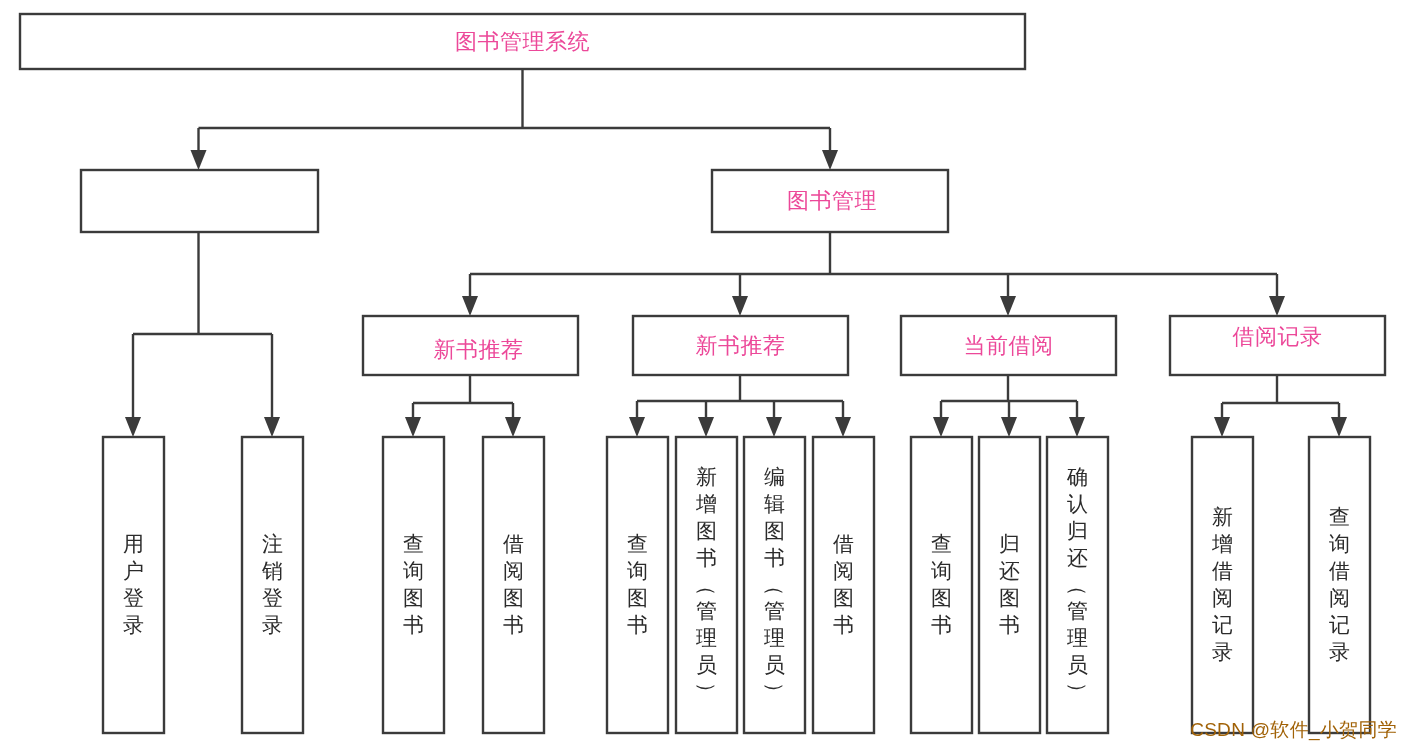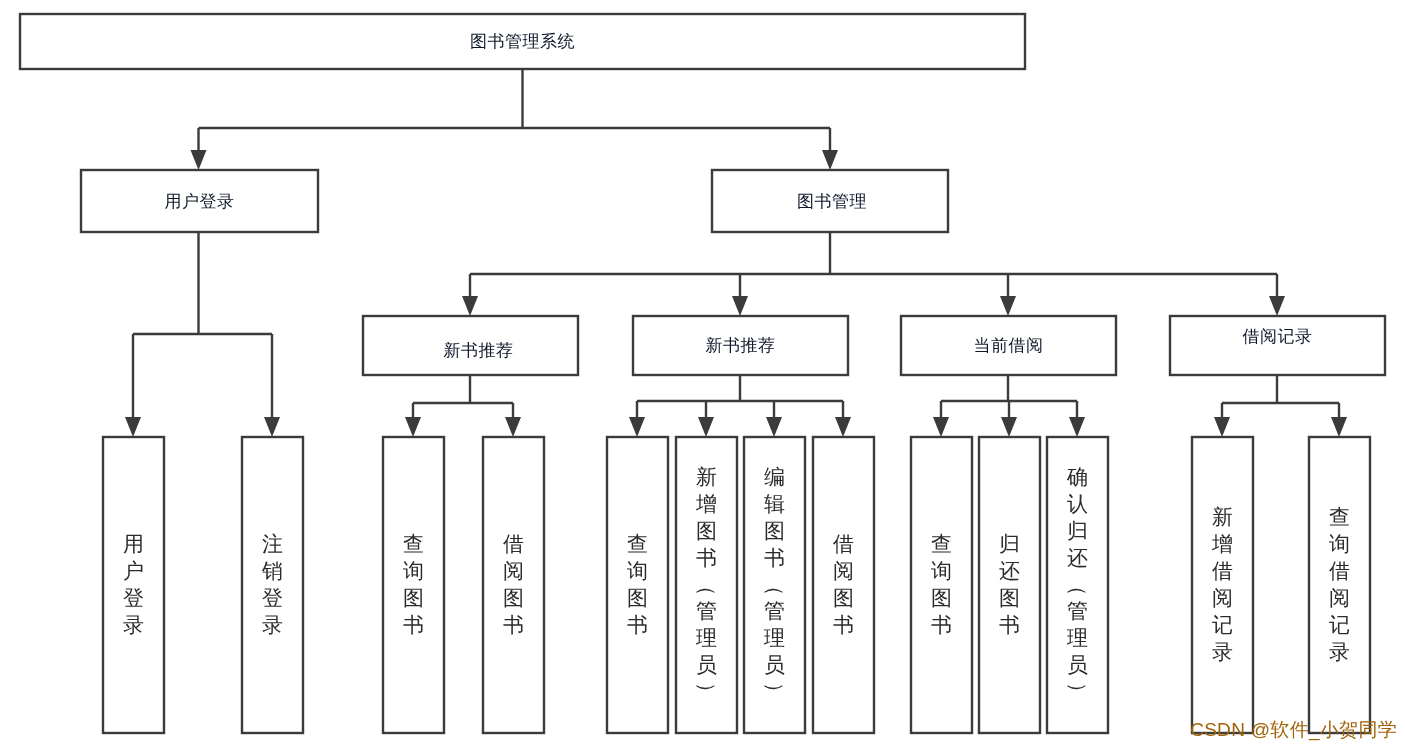--- a/index.html
+++ b/index.html
@@ -40,22 +40,22 @@
   .arrow-head {
     fill: #3b3b3b;
     stroke: none;
   }
   
   .node-label-h {
     position: absolute;
     display: flex;
     align-items: center;
     justify-content: center;
-    color: #0f172a;
-    font-size: 17px;
+    color: #ec4899;
+    font-size: 22px;
     letter-spacing: 0.5px;
     white-space: nowrap;
     font-family: Liberation Serif, serif;
     pointer-events: none;
   }
   
   .node-label-v {
     position: absolute;
     display: flex;
     flex-direction: column;
@@ -176,21 +176,20 @@
     <rect class="node-box" x="979" y="437" width="61" height="296"></rect>
     <rect class="node-box" x="1047" y="437" width="61" height="296"></rect>
 
     <rect class="node-box" x="1192" y="437" width="61" height="296"></rect>
     <rect class="node-box" x="1309" y="437" width="61" height="296"></rect>
 
   </svg>
 
   <div class="node-label-h" style="left:20px; top:14px; width:1005px; height:55px;">图书管理系统</div>
 
-  <div class="node-label-h" style="left:81px; top:170px; width:237px; height:62px;">用户登录</div>
   <div class="node-label-h" style="left:712px; top:170px; width:240px; height:62px;">图书管理</div>
 
   <div class="node-label-h" style="left:371px; top:316px; width:215px; height:68px;">新书推荐</div>
   <div class="node-label-h" style="left:633px; top:316px; width:215px; height:59px;">新书推荐</div>
   <div class="node-label-h" style="left:901px; top:316px; width:215px; height:59px;text-align:right;">当前借阅</div>
   <div class="node-label-h" style="left:1170px; top:307px; width:215px; height:59px;">借阅记录</div>
 
   <div class="node-label-v" style="left:103px; top:437px; width:61px; height:296px;">
       <span class="vchar">用</span>
       <span class="vchar">户</span>

